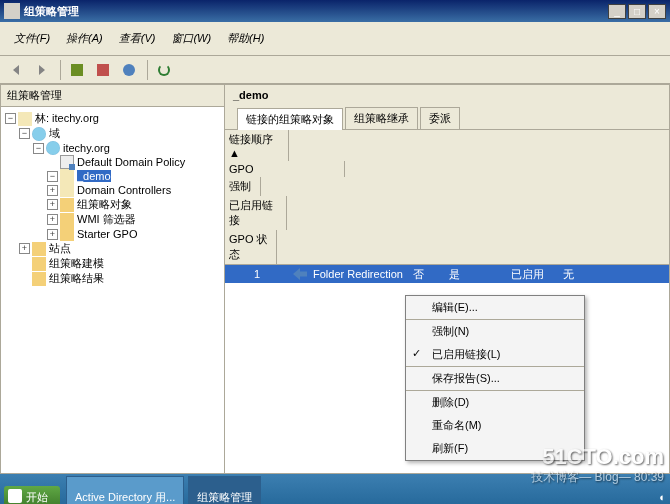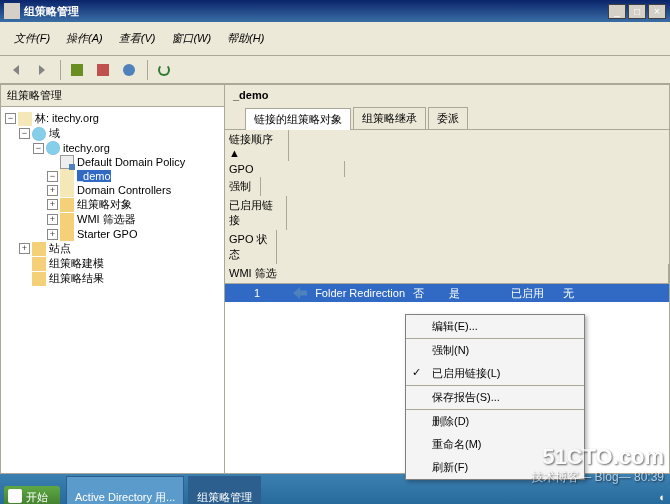--- a/index.html
+++ b/index.html
@@ -35,30 +35,30 @@
 .forest { background: #f4e8b8; }
 .globe { background: radial-gradient(circle, #87ceeb 60%, #4682b4); border-radius: 50%; }
 .folder { background: #f4d078; }
 .gpo { background: #eee; border: 1px solid #999; position: relative; }
 .gpo::after { content: ''; position: absolute; right: -2px; bottom: -2px; width: 6px; height: 6px; background: #4f81bd; }
 .ou { background: #f4e8b8; }
 .sel .label { background: #316ac5; color: #fff; }
 
 .rightpane { flex: 1; border: 1px solid #aca899; border-left: none; display: flex; flex-direction: column; }
 .rp-header { background: #ece9d8; padding: 4px 8px; font-weight: bold; }
-.tabs { display: flex; background: #ece9d8; border-bottom: 1px solid #aca899; padding: 2px 20px 0; }
+.tabs { display: flex; background: #ece9d8; border-bottom: 1px solid #aca899; padding: 2px 12px 0; }
 .tab { padding: 3px 8px; border: 1px solid #aca899; border-bottom: none; margin-right: 2px; background: #ece9d8; }
 .tab.active { background: #fff; position: relative; top: 1px; }
 .gridhead { display: flex; background: #ece9d8; border-bottom: 1px solid #aca899; flex-direction: column; }
 .gh { border-right: 1px solid #aca899; padding: 2px 4px; }
 .gridbody { flex: 1; position: relative; }
 .row { display: flex; height: 18px; align-items: center; }
 .row.sel { background: #316ac5; color: #fff; }
 .cell { padding: 0 4px; overflow: hidden; white-space: nowrap; }
-.giconcell { display: flex; align-items: center; gap: 0; justify-content: space-between; }
+.giconcell { display: flex; align-items: center; gap: 6px; }
 .linkicon { width: 14px; height: 12px; background: #4f81bd; clip-path: polygon(0 50%, 50% 0, 50% 30%, 100% 30%, 100% 70%, 50% 70%, 50% 100%); }
 
 .ctxmenu { position: absolute; top: 30px; left: 180px; width: 180px; background: #f4f4f4; border: 1px solid #808080; box-shadow: 2px 2px 4px rgba(0,0,0,0.3); }
 .citem { padding: 4px 8px 4px 26px; position: relative; }
 .citem.sep-above { border-top: 1px solid #aca899; }
 .check::before { content: '✓'; position: absolute; left: 6px; }
 
 .taskbar { height: 46px; background: linear-gradient(#3c7fb1, #1c5f91); display: flex; align-items: center; padding: 0 4px; }
 .start { background: linear-gradient(#5fa845, #3c7828); color: #fff; padding: 4px 12px 4px 22px; border-radius: 3px; position: relative; margin-right: 6px; }
 .start::before { content: ''; position: absolute; left: 4px; top: 3px; width: 14px; height: 14px; background: #fff; border-radius: 2px; }
@@ -195,21 +195,20 @@
       <div class="tab active">链接的组策略对象</div>
       <div class="tab">组策略继承</div>
       <div class="tab">委派</div>
     </div>
     <div class="gridhead">
       <div class="gh" style="width:64px">链接顺序 ▲</div>
       <div class="gh" style="width:120px">GPO</div>
       <div class="gh" style="width:36px">强制</div>
       <div class="gh" style="width:62px">已启用链接</div>
       <div class="gh" style="width:52px">GPO 状态</div>
-      <div class="gh" style="flex:1">WMI 筛选</div>
     </div>
     <div class="gridbody">
       <div class="row sel">
         <div class="cell" style="width:64px;text-align:center">1</div>
         <div class="cell giconcell" style="width:120px">
             <span class="linkicon"></span>
             <span>Folder Redirection</span>
           </div>
         <div class="cell" style="width:36px">否</div>
         <div class="cell" style="width:62px">是</div>

